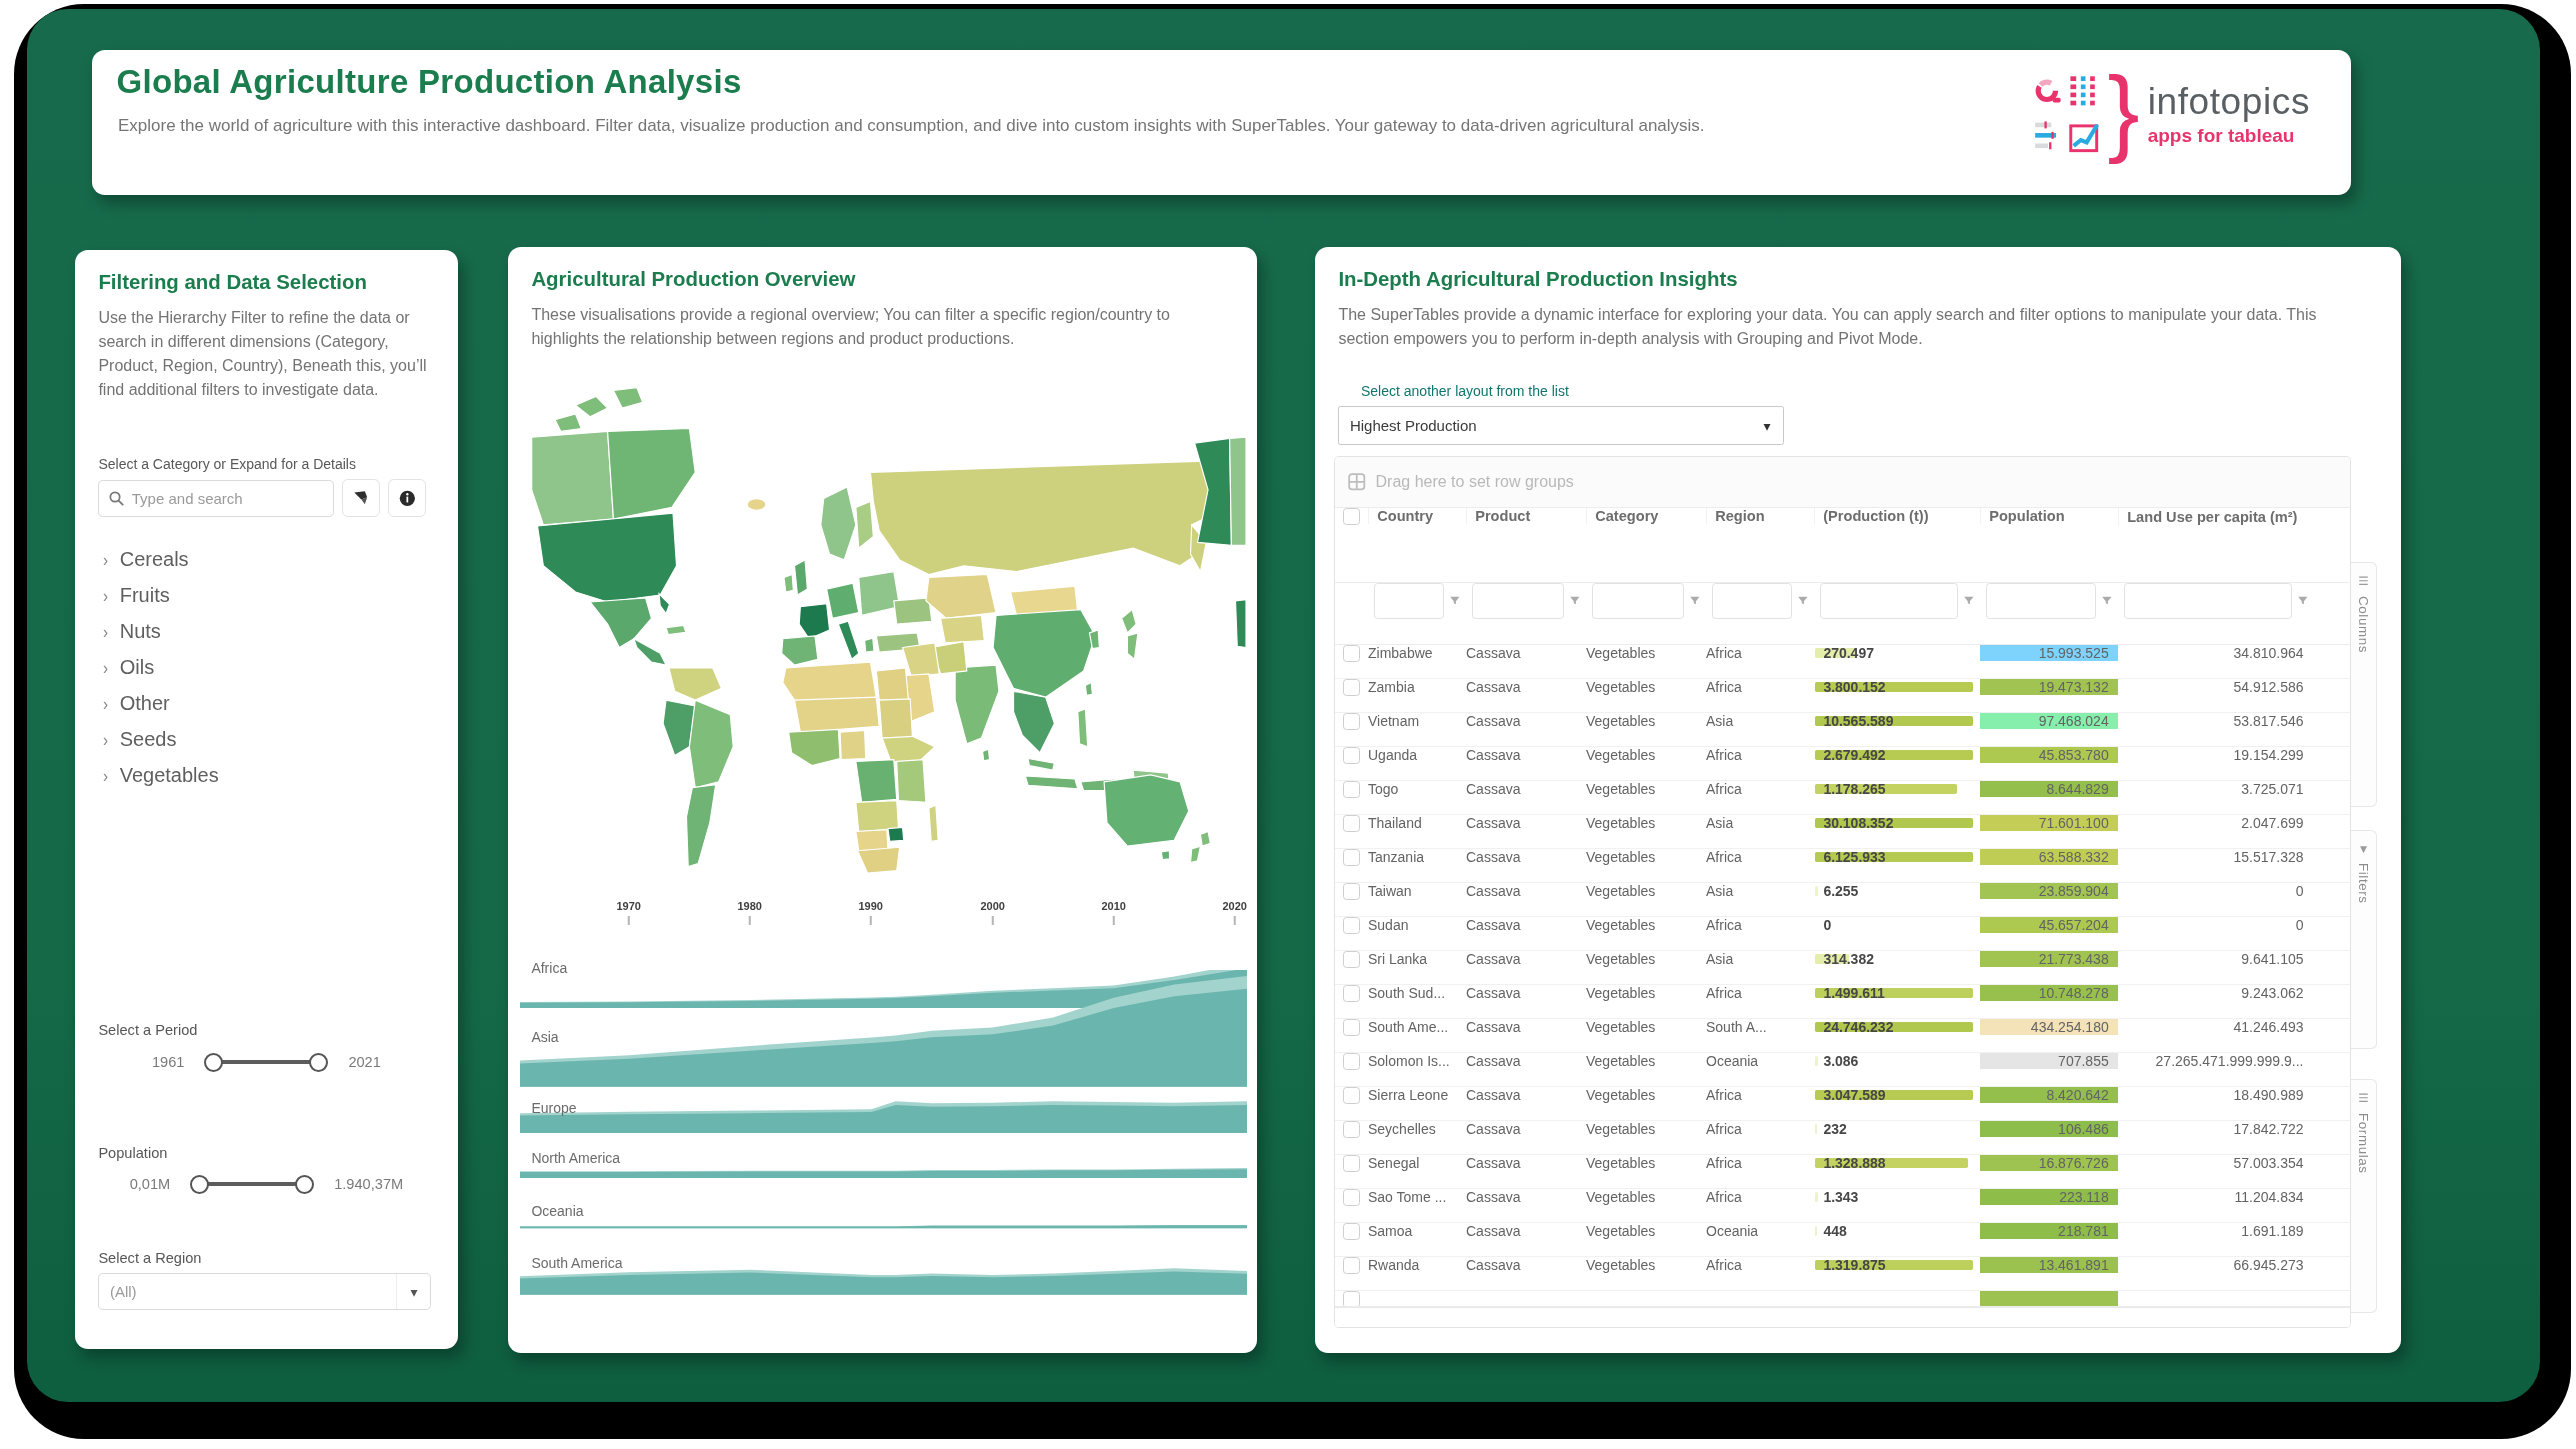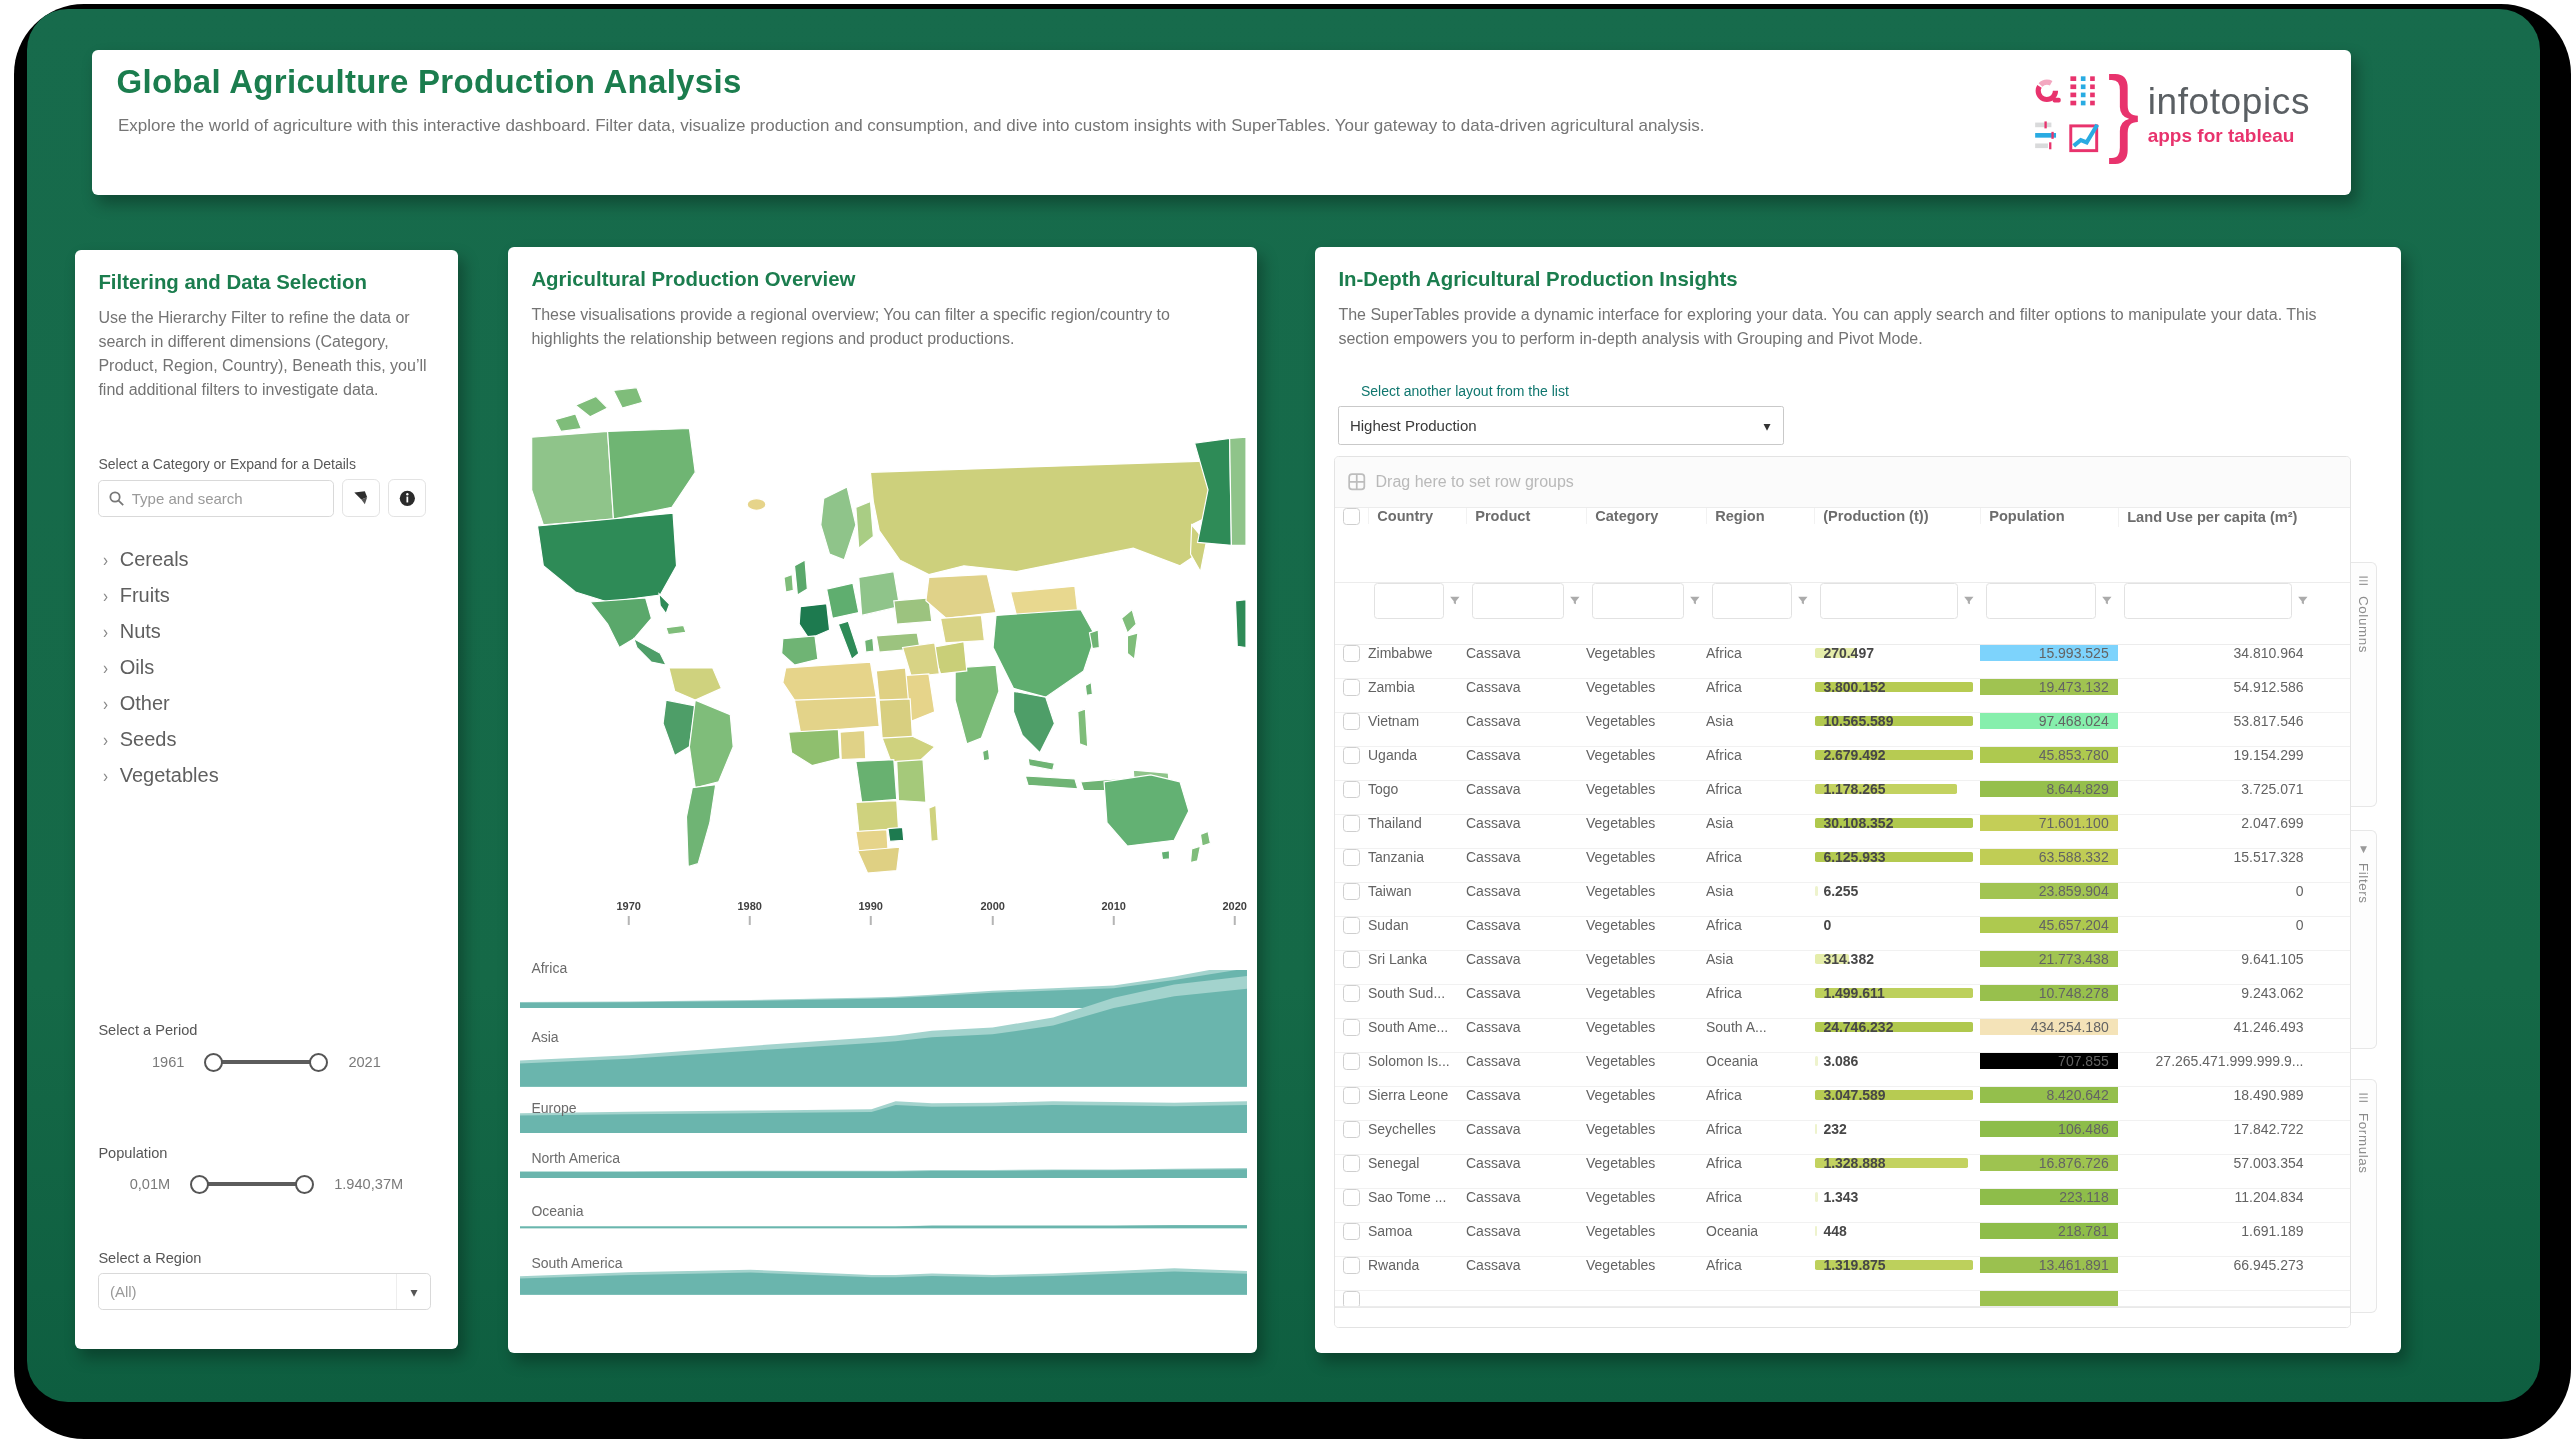--- a/index.html
+++ b/index.html
@@ -1,20 +1,20 @@
 <!DOCTYPE html>
 <html style="font-size:9.3px"><head>
 <meta charset="utf-8">
 <style>
   html,body{margin:0;padding:0;background:#ffffff;font-family:"Liberation Sans",sans-serif;}
   #stage{position:relative;width:2576px;height:1449px;overflow:hidden;background:#fff;}
   .black-frame{position:absolute;left:14px;top:3.5px;width:2557px;height:1435px;background:#000;border-radius:70px;}
   .board{position:absolute;left:27px;top:9.3px;width:2513px;height:1393px;border-radius:41px;
          background:linear-gradient(180deg,#176b4c 0%,#156947 70%,#0e5e40 100%);}
-  .card{position:absolute;background:#fff;border-radius:6px;box-shadow:5.8px 8.2px 15px rgba(0,0,0,.30);}
+  .card{position:absolute;background:#fff;border-radius:13px;box-shadow:5.8px 8.2px 15px rgba(0,0,0,.30);}
 
   
   #header-card{left:92px;top:50px;width:2259px;height:145px;}
   .hdr-title{position:absolute;left:24.5px;top:13px;font-size:33px;font-weight:bold;color:#1b7d4e;letter-spacing:0.3px;}
   .hdr-sub{position:absolute;left:26px;top:63px;width:1904px;font-size:17px;line-height:25px;color:#757575;}
   .logo{position:absolute;right:41px;top:20px;display:flex;align-items:center;gap:4.7px;}
   .logo-icons{display:grid;grid-template-columns:34px 34px;grid-template-rows:41px 41px;gap:3.5px;align-items:center;justify-items:center;}
   .logo-brace{font-size:96px;color:#e8336d;font-weight:400;line-height:88px;margin-right:3.5px;transform:translateY(-3.5px);}
   .logo-words{display:flex;flex-direction:column;}
   .logo-brand{font-size:37px;color:#5a5f63;letter-spacing:0.6px;}
@@ -657,21 +657,21 @@
               <span class="checkbox"></span>
             </div>
             <div class="cell c-country">Solomon Is...</div>
             <div class="cell c-product">Cassava</div>
             <div class="cell c-category">Vegetables</div>
             <div class="cell c-region">Oceania</div>
             <div class="cell c-production prod-cell">
               <span class="prod-bar" style="width:2.9px;background:#eef3cd;"></span>
               <span class="prod-txt">3.086</span>
             </div>
-            <div class="cell c-population pop-cell" style="background:#000000;">707.855</div>
+            <div class="cell c-population pop-cell" style="background:#e5e5e5;">707.855</div>
             <div class="cell c-landuse">27.265.471.999.999.9...</div>
             <div class="cell c-gutter"></div>
           </div>
           <div class="trow">
             <div class="cell c-check">
               <span class="checkbox"></span>
             </div>
             <div class="cell c-country">Sierra Leone</div>
             <div class="cell c-product">Cassava</div>
             <div class="cell c-category">Vegetables</div>

